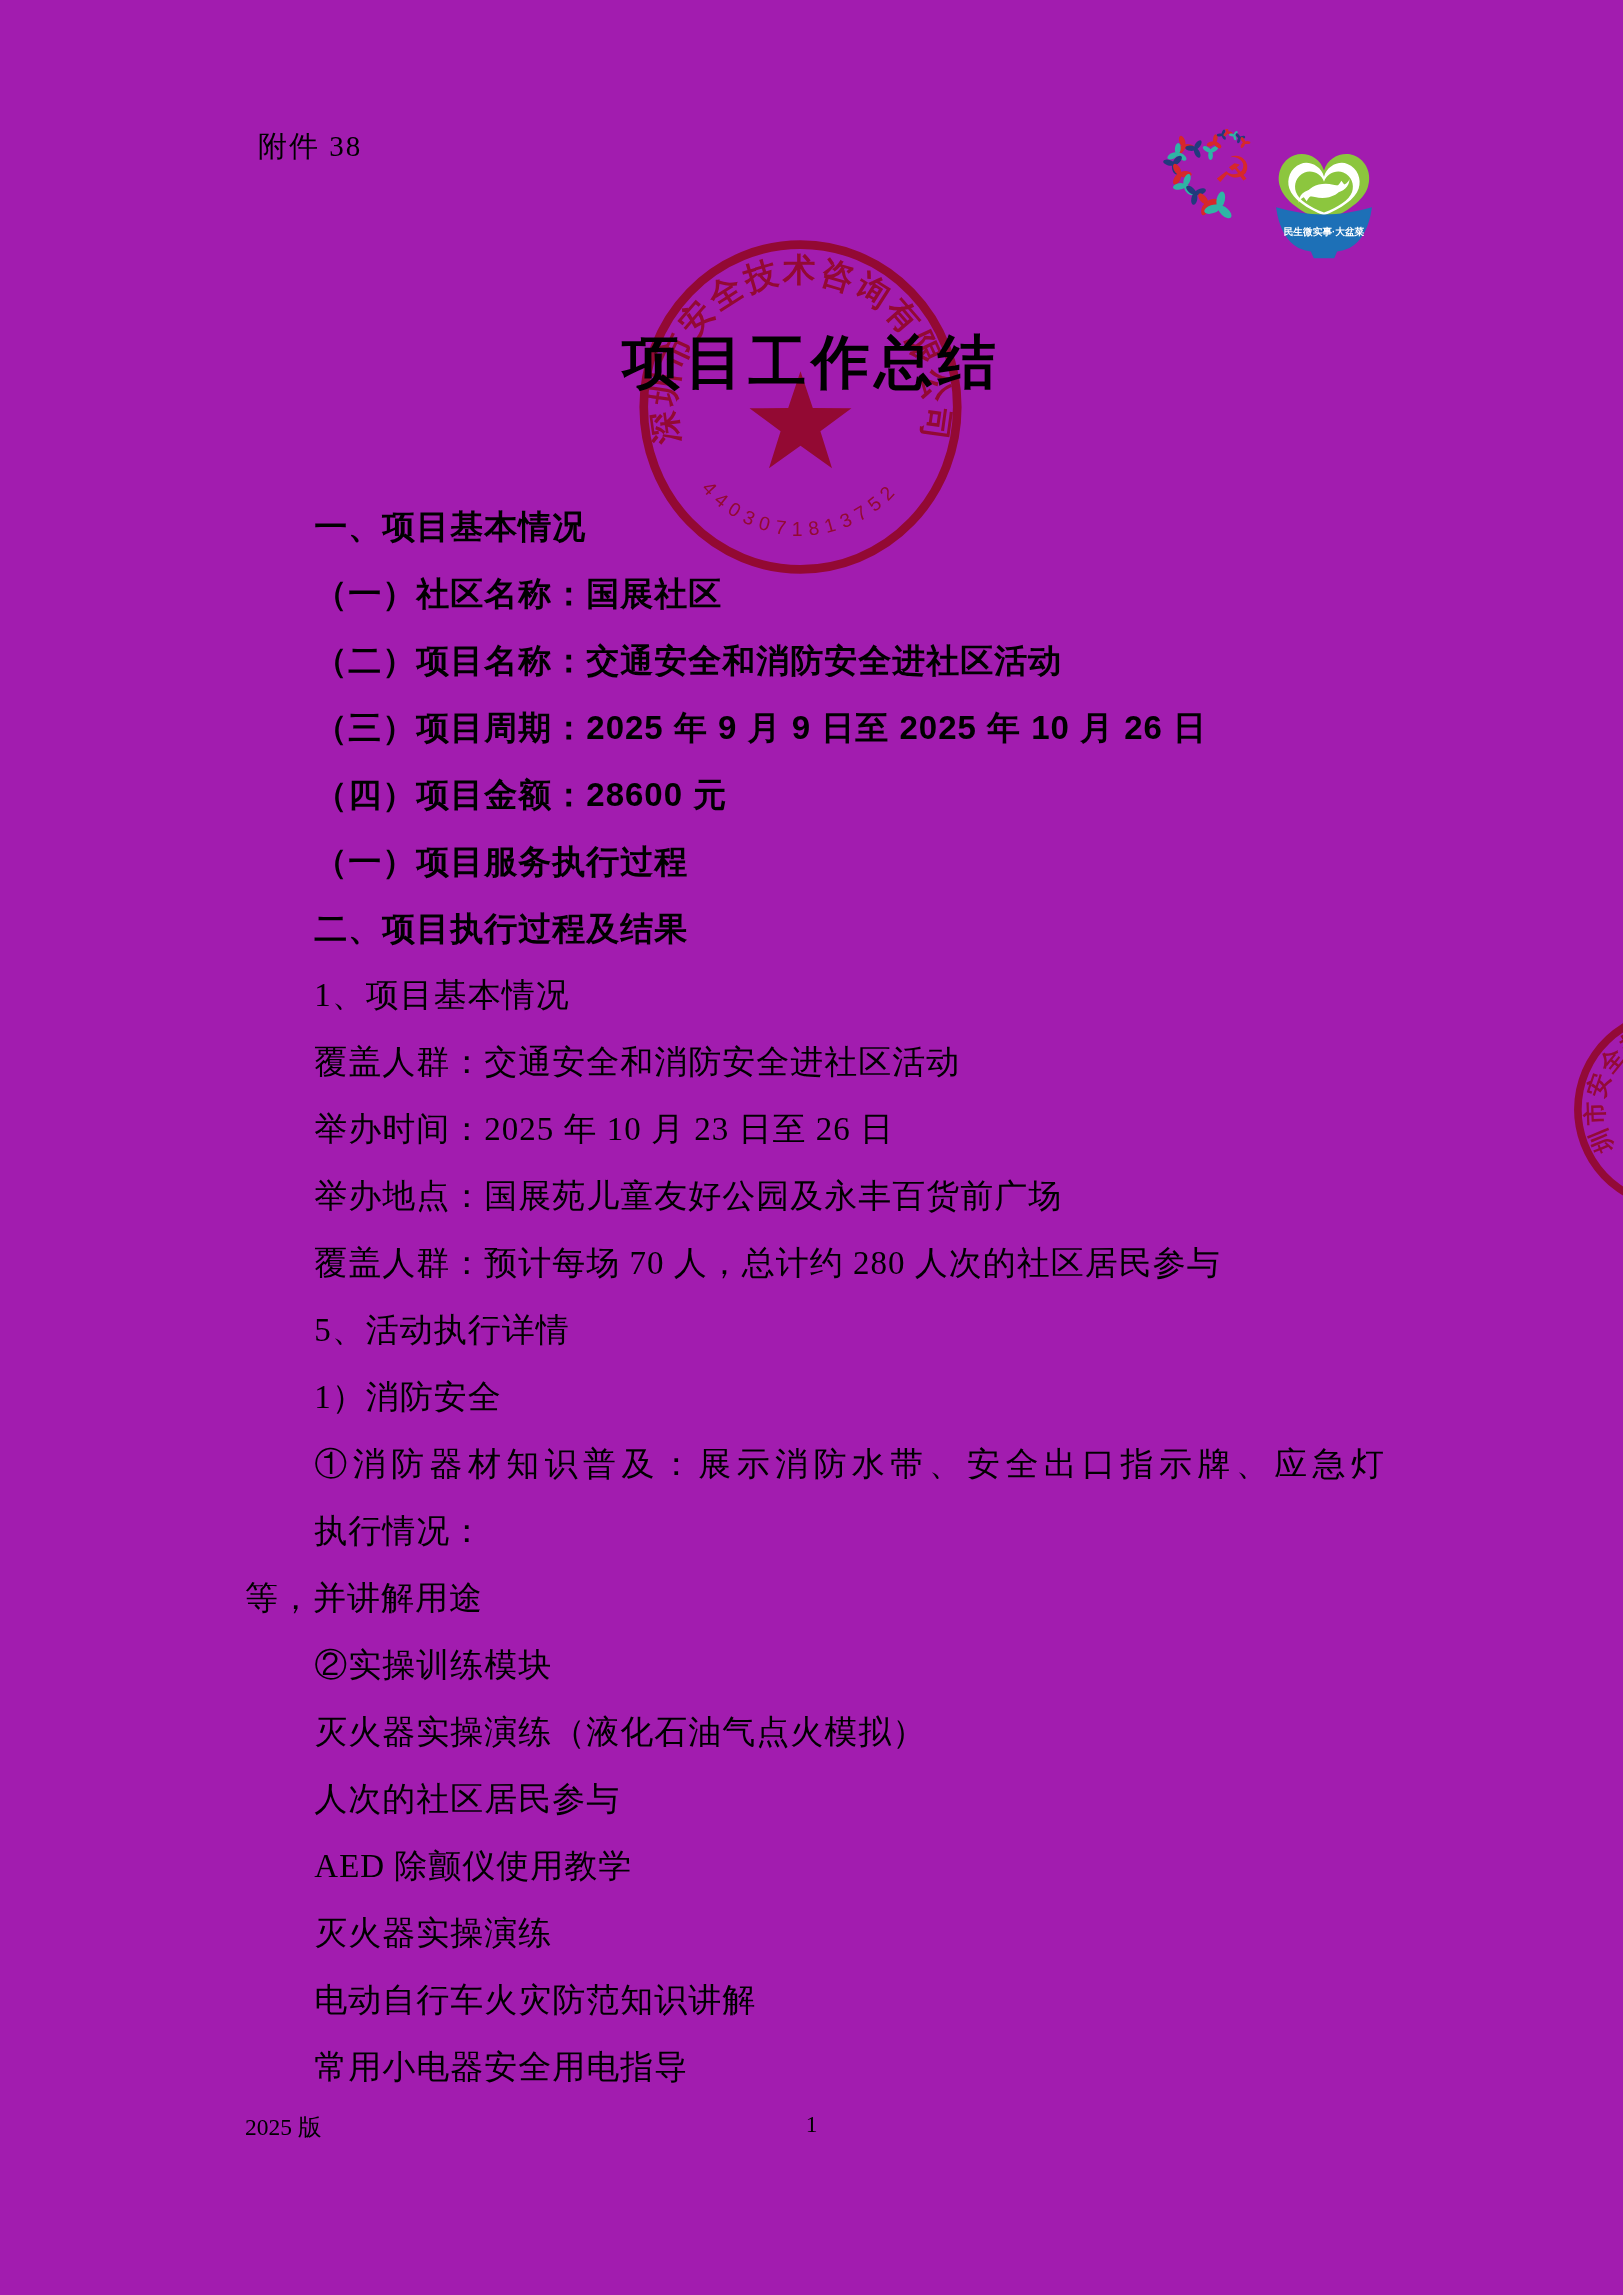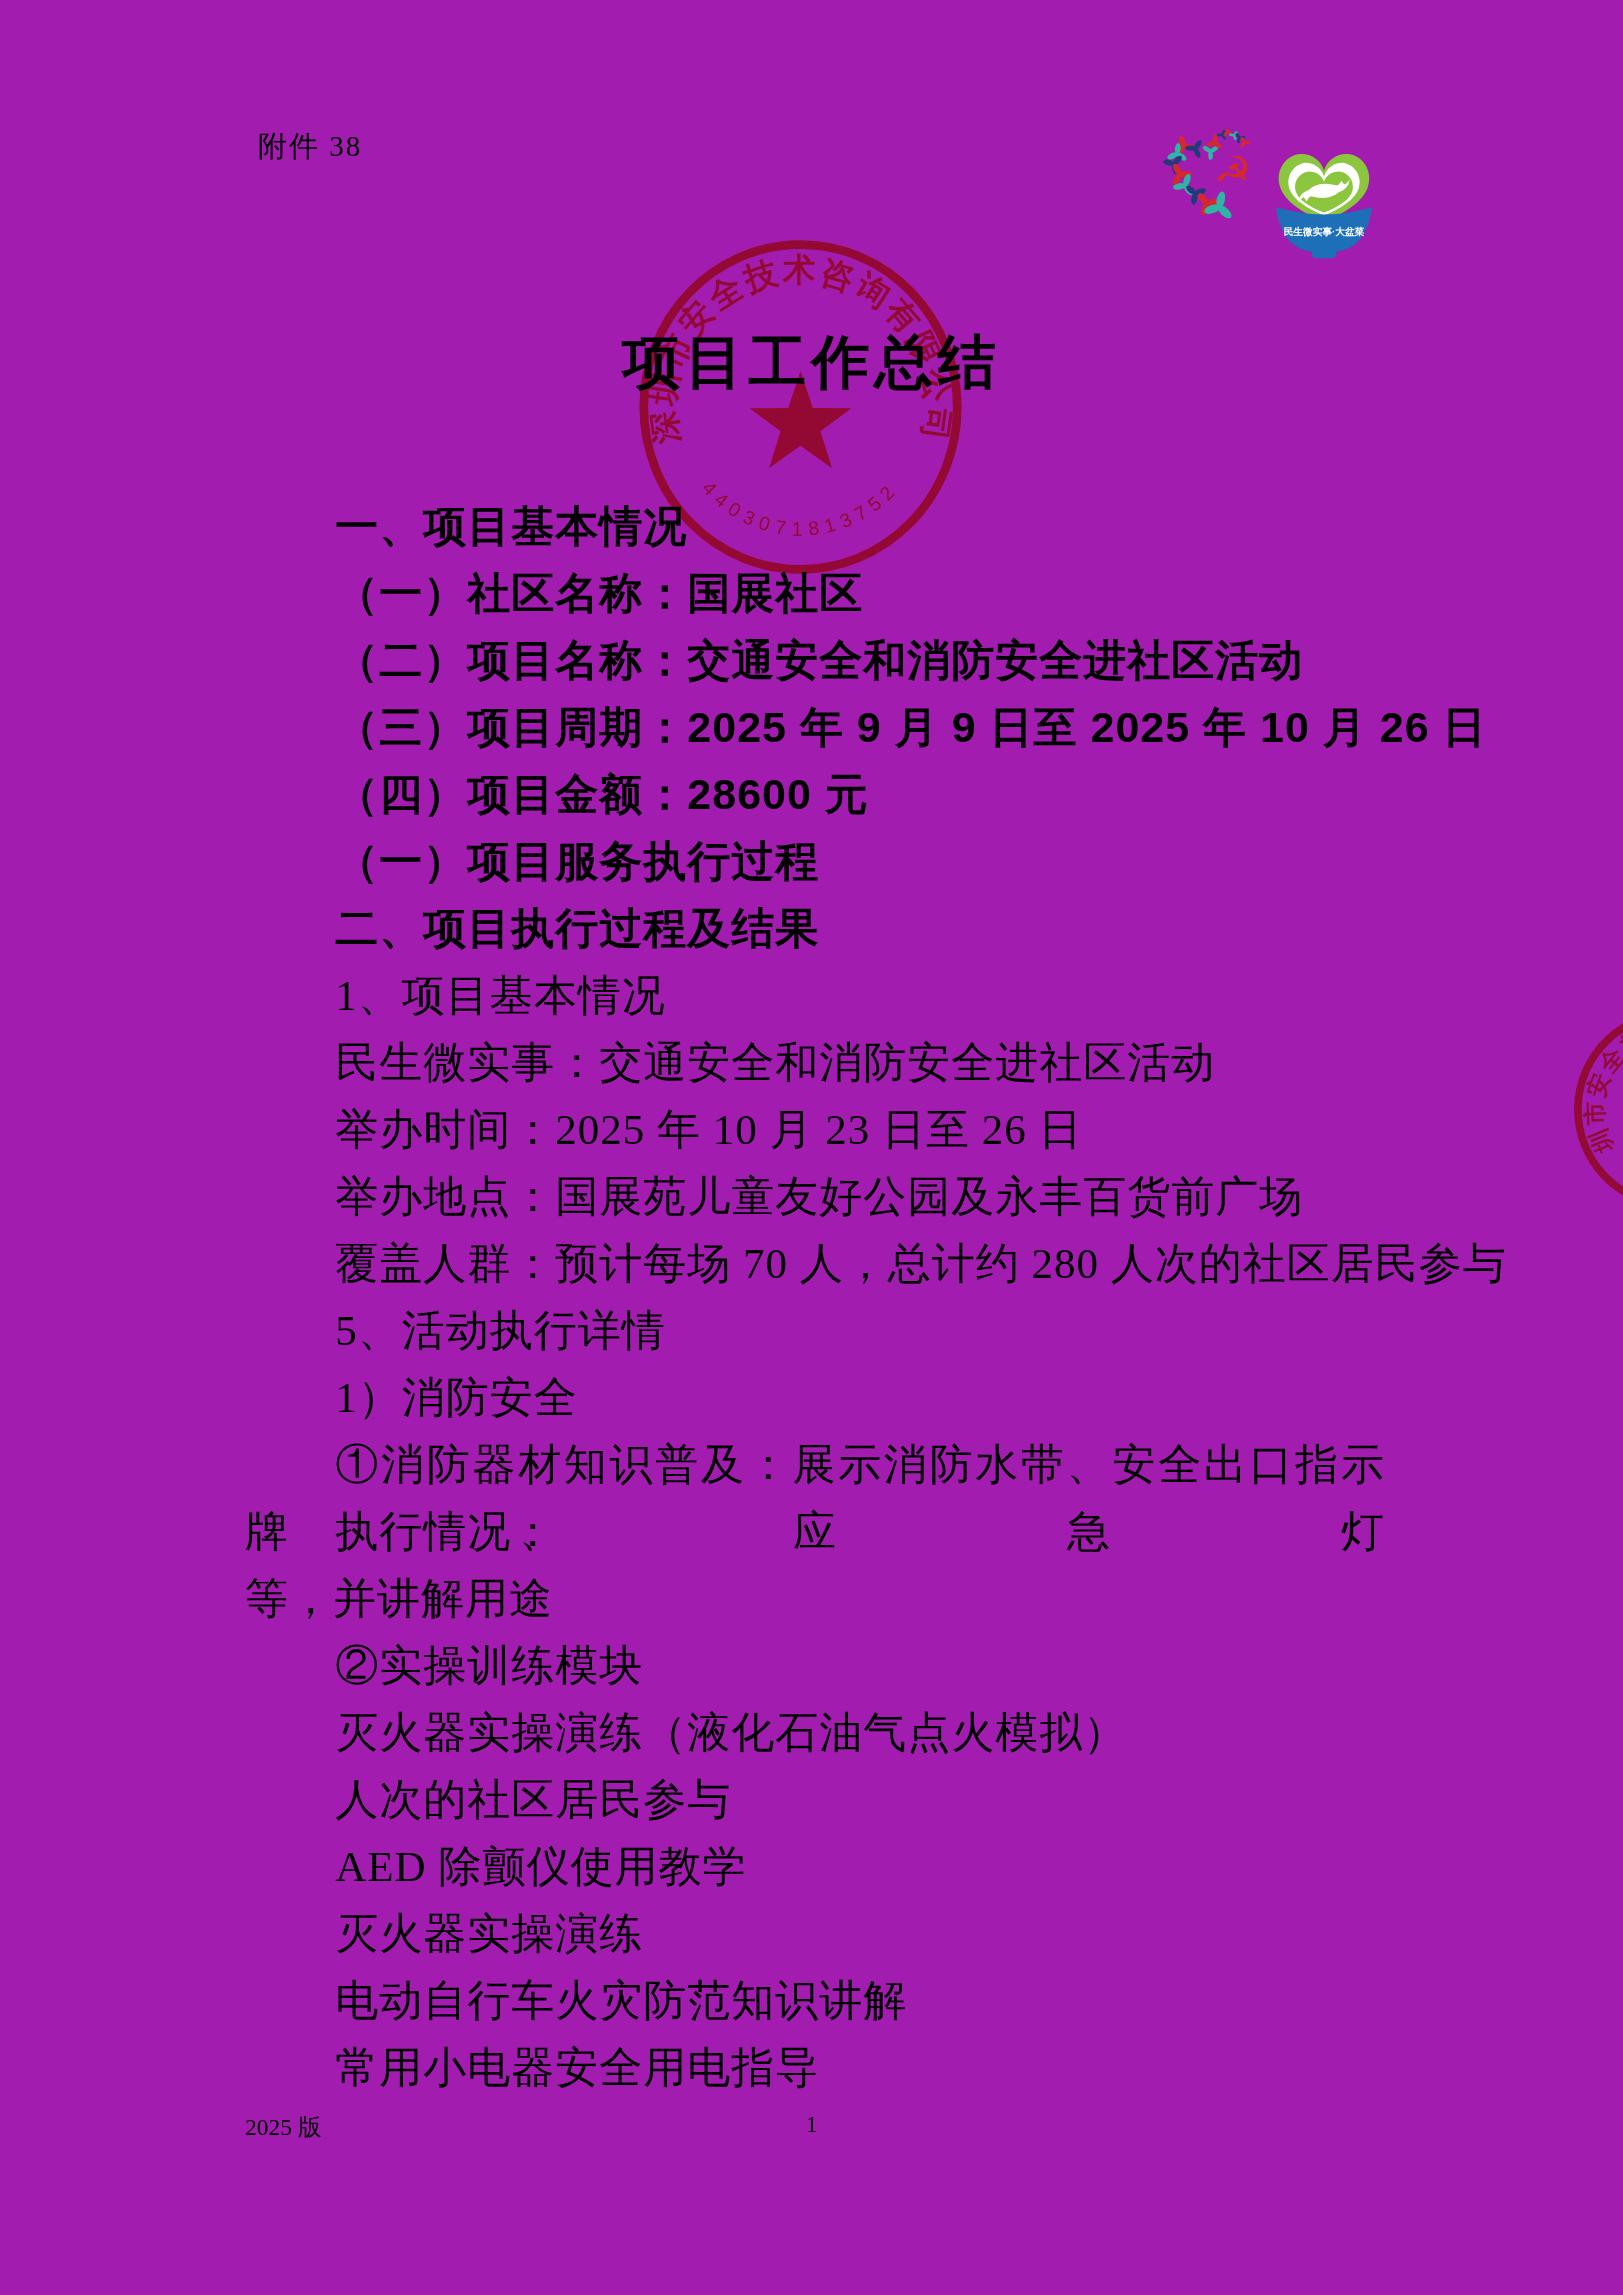--- a/index.html
+++ b/index.html
@@ -9,21 +9,21 @@
   }
   .attachment {
     position:absolute; left:258px; top:127px; font-size:29px; letter-spacing:2px;
   }
   .doc-title {
     position:absolute; left:0; right:0; top:324px; text-align:center;
     font-size:58px; font-weight:700; letter-spacing:5.1px; z-index:2;
   }
   .body-text { position:absolute; left:245px; top:493px; width:1140px; z-index:1; }
   .body-text .line {
-    font-size:43px; line-height:67px; height:67px; letter-spacing:1px;
+    font-size:33px; line-height:67px; height:67px; letter-spacing:1px;
     white-space:nowrap; overflow:visible;
   }
   .body-text .line.ind { text-indent:2.1em; }
   .body-text .line.bold { font-weight:700; font-family:"Liberation Sans","DejaVu Sans",sans-serif; }
   .body-text .line.stretch { white-space:normal; text-align:justify; text-align-last:justify; }
   .stamp-svg {
     position:absolute; left:632px; top:233px; width:337px; height:348px;
     mix-blend-mode:multiply; opacity:.93; z-index:3;
   }
   .side-stamp-svg {
@@ -90,21 +90,21 @@
 
   <div class="body-text">
       <div class="line ind bold">一、项目基本情况</div>
       <div class="line ind bold">（一）社区名称：国展社区</div>
       <div class="line ind bold">（二）项目名称：交通安全和消防安全进社区活动</div>
       <div class="line ind bold">（三）项目周期：2025 年 9 月 9 日至 2025 年 10 月 26 日</div>
       <div class="line ind bold">（四）项目金额：28600 元</div>
       <div class="line ind bold">（一）项目服务执行过程</div>
       <div class="line ind bold">二、项目执行过程及结果</div>
       <div class="line ind">1、项目基本情况</div>
-      <div class="line ind">民生微实事：交通安全和消防安全进社区活动</div>
+      <div class="line ind">覆盖人群：交通安全和消防安全进社区活动</div>
       <div class="line ind">举办时间：2025 年 10 月 23 日至 26 日</div>
       <div class="line ind">举办地点：国展苑儿童友好公园及永丰百货前广场</div>
       <div class="line ind">覆盖人群：预计每场 70 人，总计约 280 人次的社区居民参与</div>
       <div class="line ind">5、活动执行详情</div>
       <div class="line ind">1）消防安全</div>
       <div class="line ind stretch">①消防器材知识普及：展示消防水带、安全出口指示牌、应急灯</div>
       <div class="line ind">执行情况：</div>
       <div class="line">等，并讲解用途</div>
       <div class="line ind">②实操训练模块</div>
       <div class="line ind">灭火器实操演练（液化石油气点火模拟）</div>

